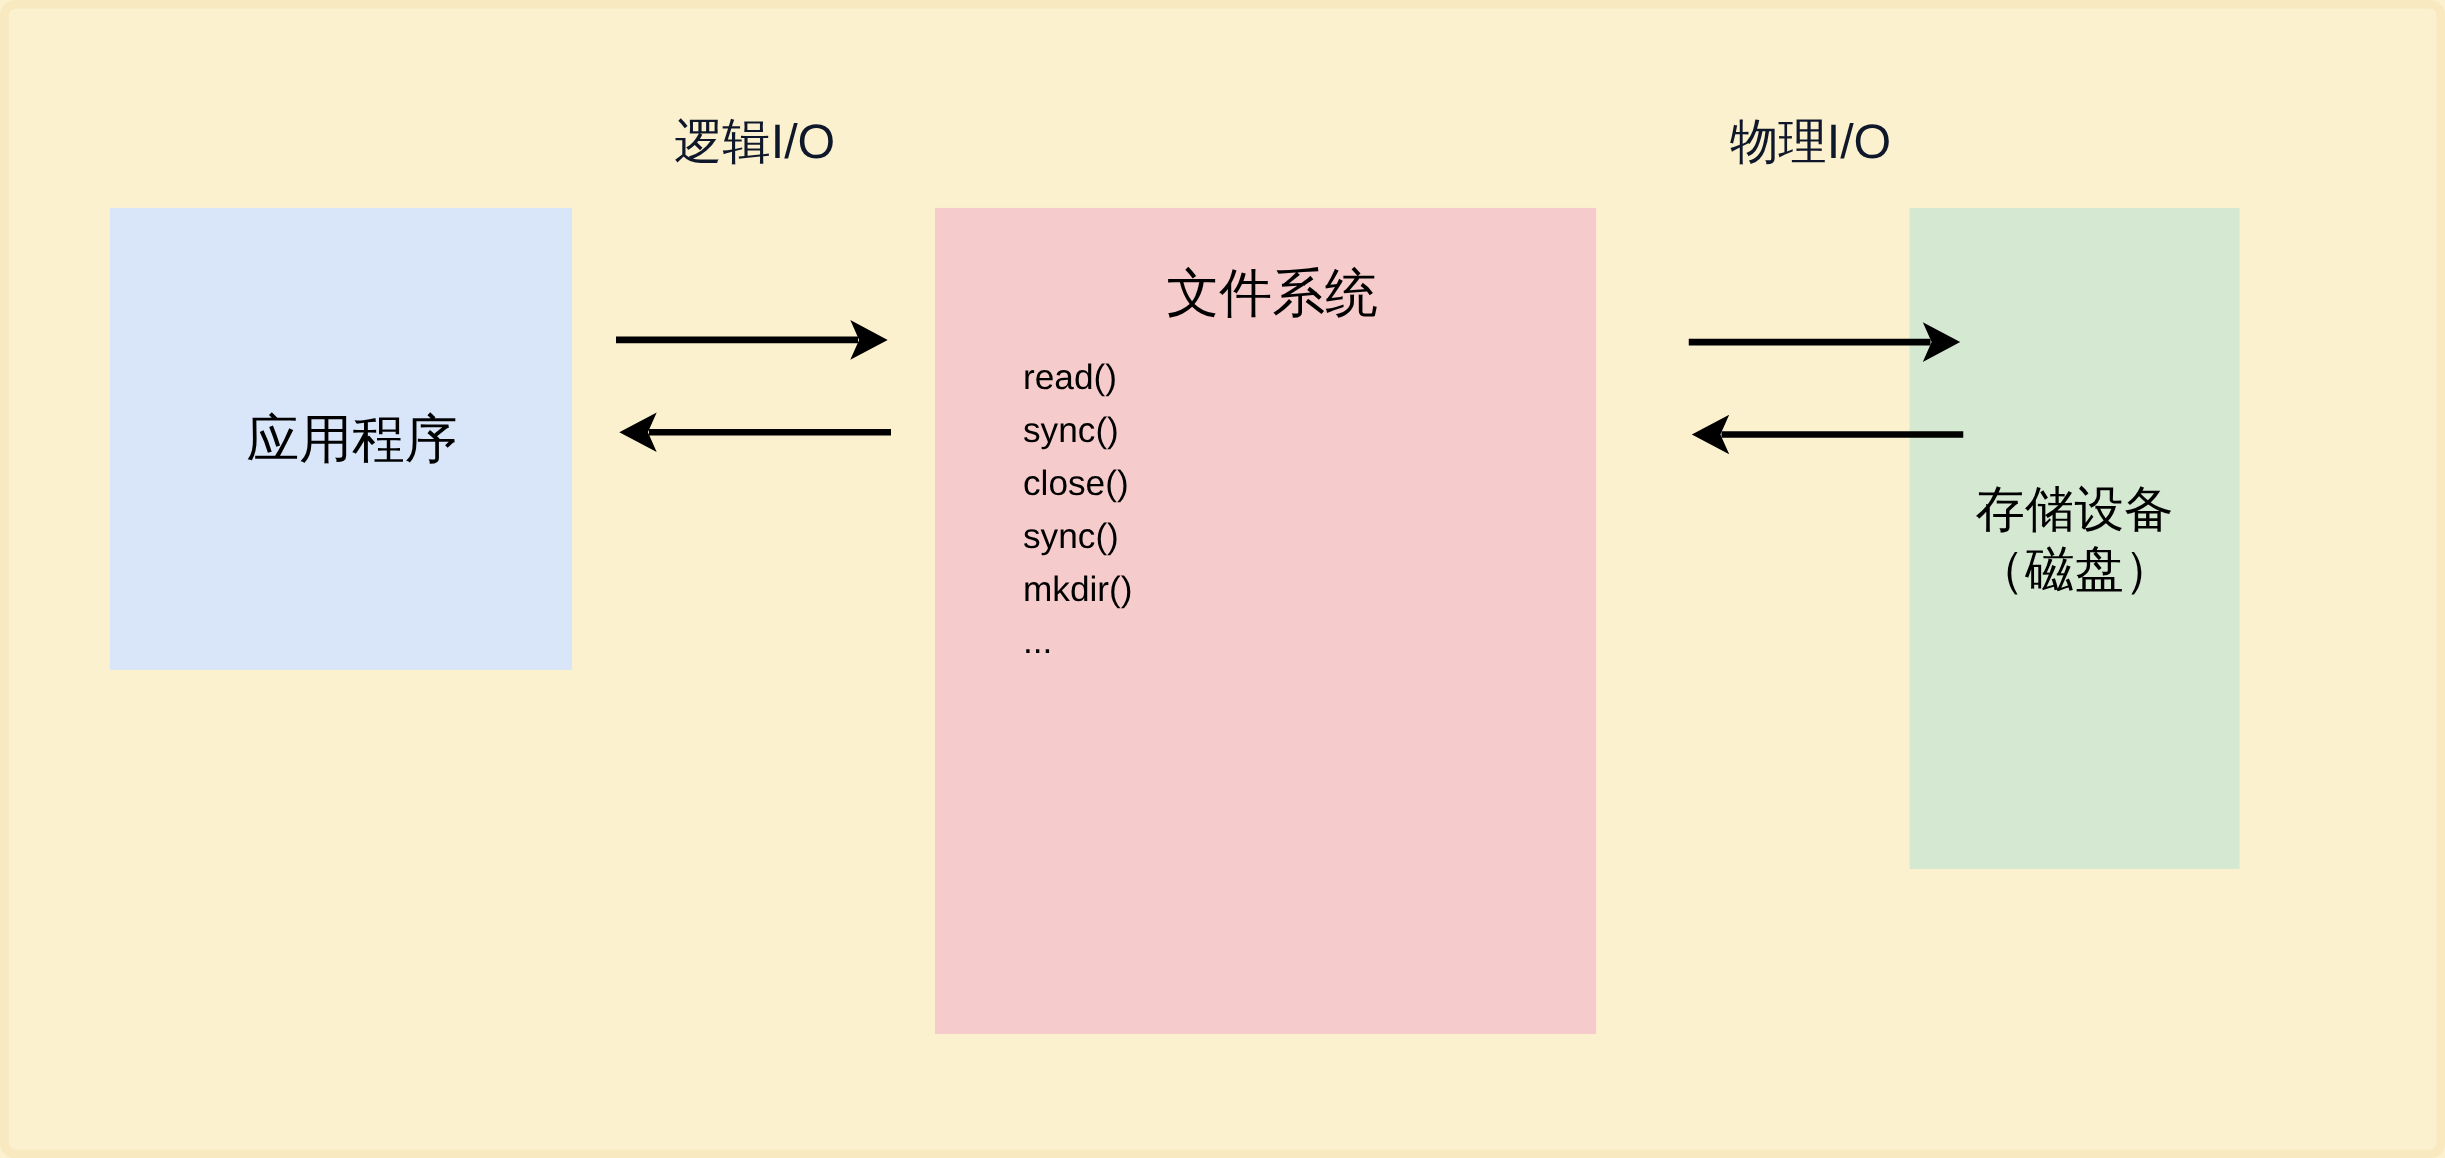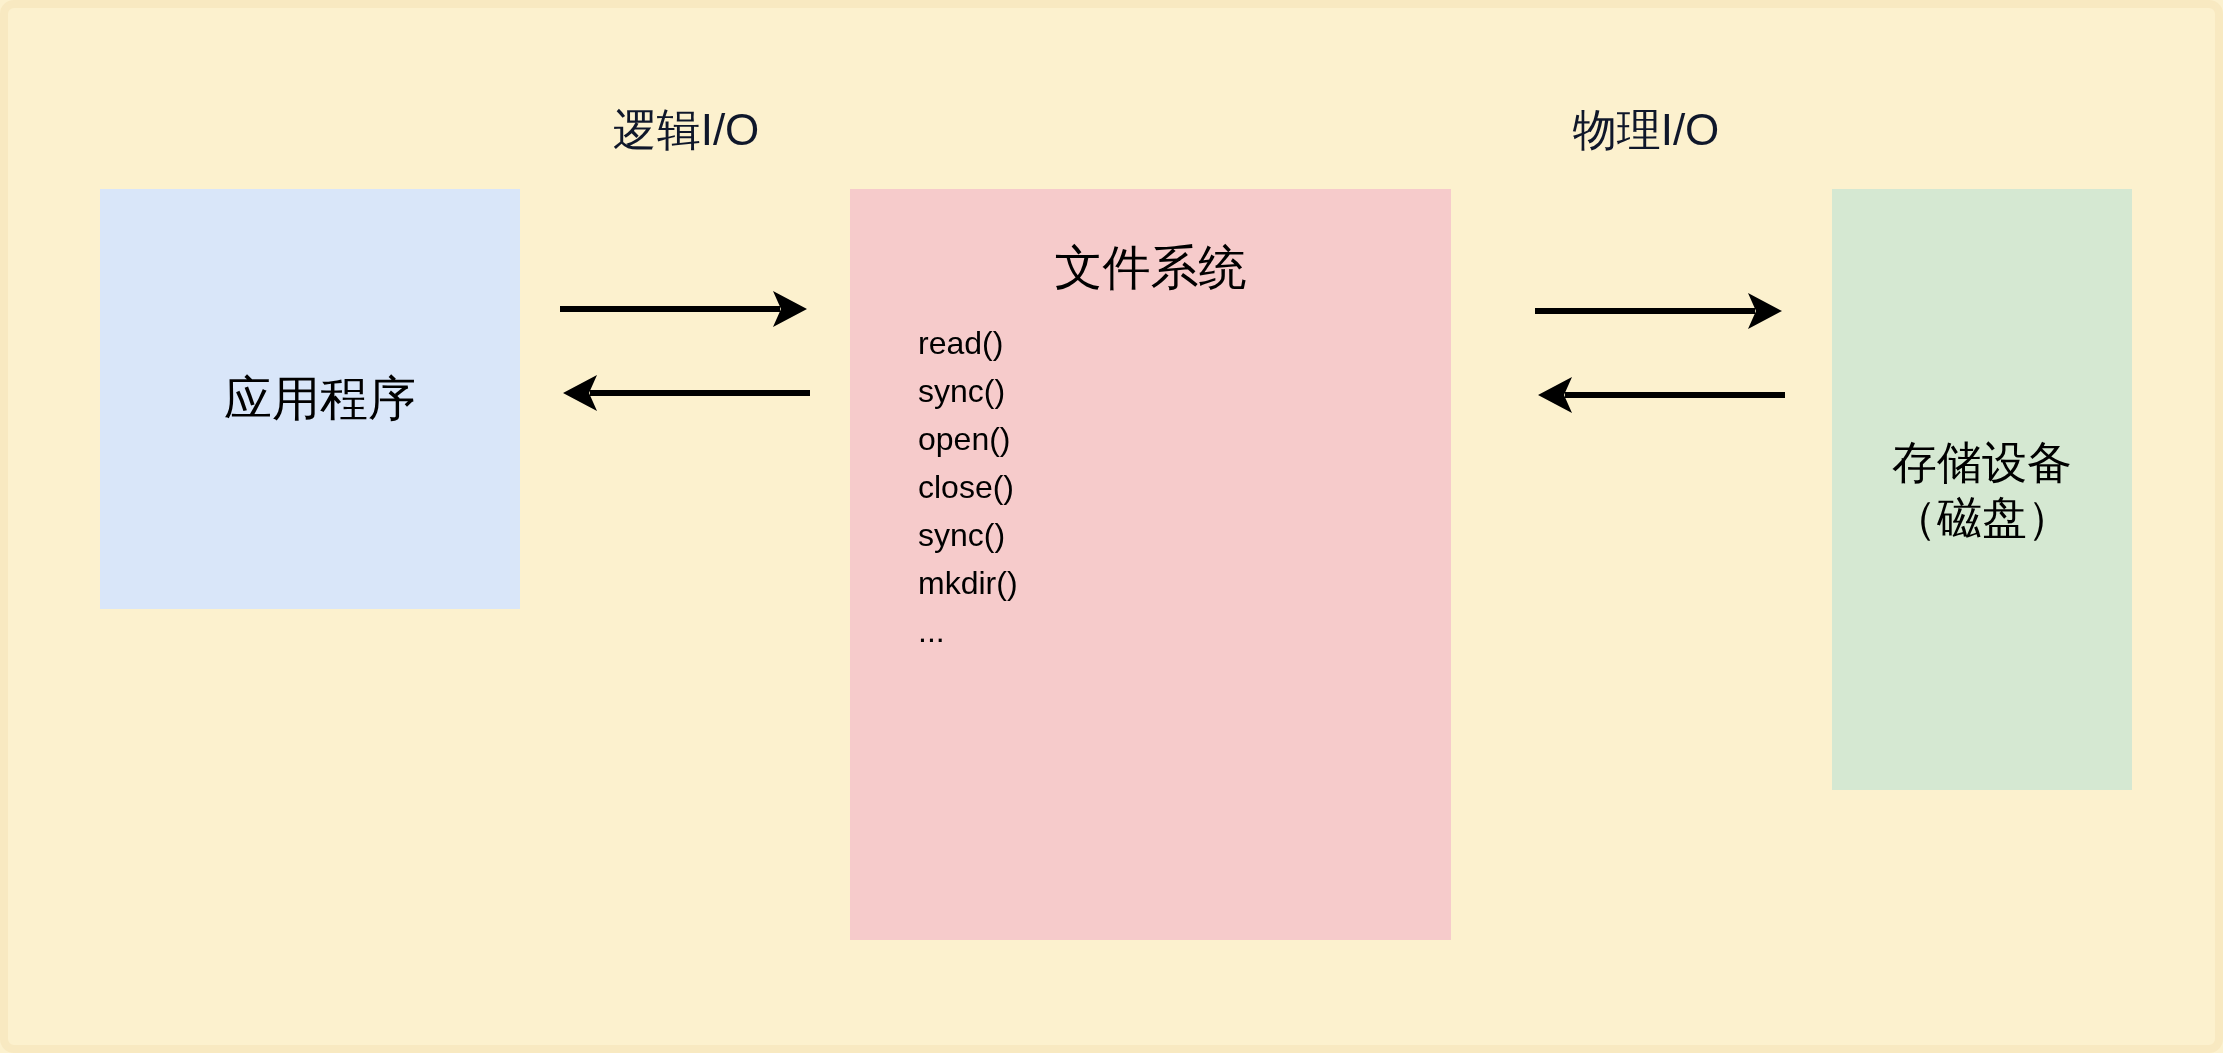--- a/index.html
+++ b/index.html
@@ -51,21 +51,21 @@
     font-size: 48px;
     line-height: 62px;
   }
   #node-filesystem .fs-api-list {
     margin-top: 20px;
     padding-left: 68px;
     font-size: 32px;
     line-height: 48px;
   }
   #node-storage {
-    left: 1824px; top: 181px; width: 300px; height: 601px;
+    left: 1728px; top: 181px; width: 300px; height: 601px;
     background: #D5E8D2;
     display: flex; flex-direction: column;
     align-items: center; justify-content: center;
     font-size: 45px;
     line-height: 55px;
     text-align: center;
   }
 
   .arrow { position: absolute; width: 250px; height: 44px; }
   #arrow-app-to-fs      { left: 552px;  top: 279px; }
@@ -80,26 +80,25 @@
 <div id="canvas">
 
   <div id="label-logical" class="io-label">逻辑I/O</div>
 
   <div id="label-physical" class="io-label">物理I/O</div>
 
   <div id="node-application" class="node" style="background-color: rgb(217, 230, 249);">
     <span>应用程序</span>
   </div>
 
-  <div id="node-filesystem" class="node" style="background-color: rgb(246, 203, 203);">
+  <div id="node-filesystem" class="node" style="background-color: rgb(246, 203, 203); padding-left: 12px;">
     <div class="fs-title">文件系统</div>
     <div class="fs-api-list">
       <div>read()</div>
       <div>sync()</div>
-      <div>open()</div>
       <div>close()</div>
       <div>sync()</div>
       <div>mkdir()</div>
       <div>...</div>
     </div>
   </div>
 
   <div id="node-storage" class="node" style="background-color: rgb(213, 232, 210);">
     <span>存储设备</span>
     <span>（磁盘）</span>

